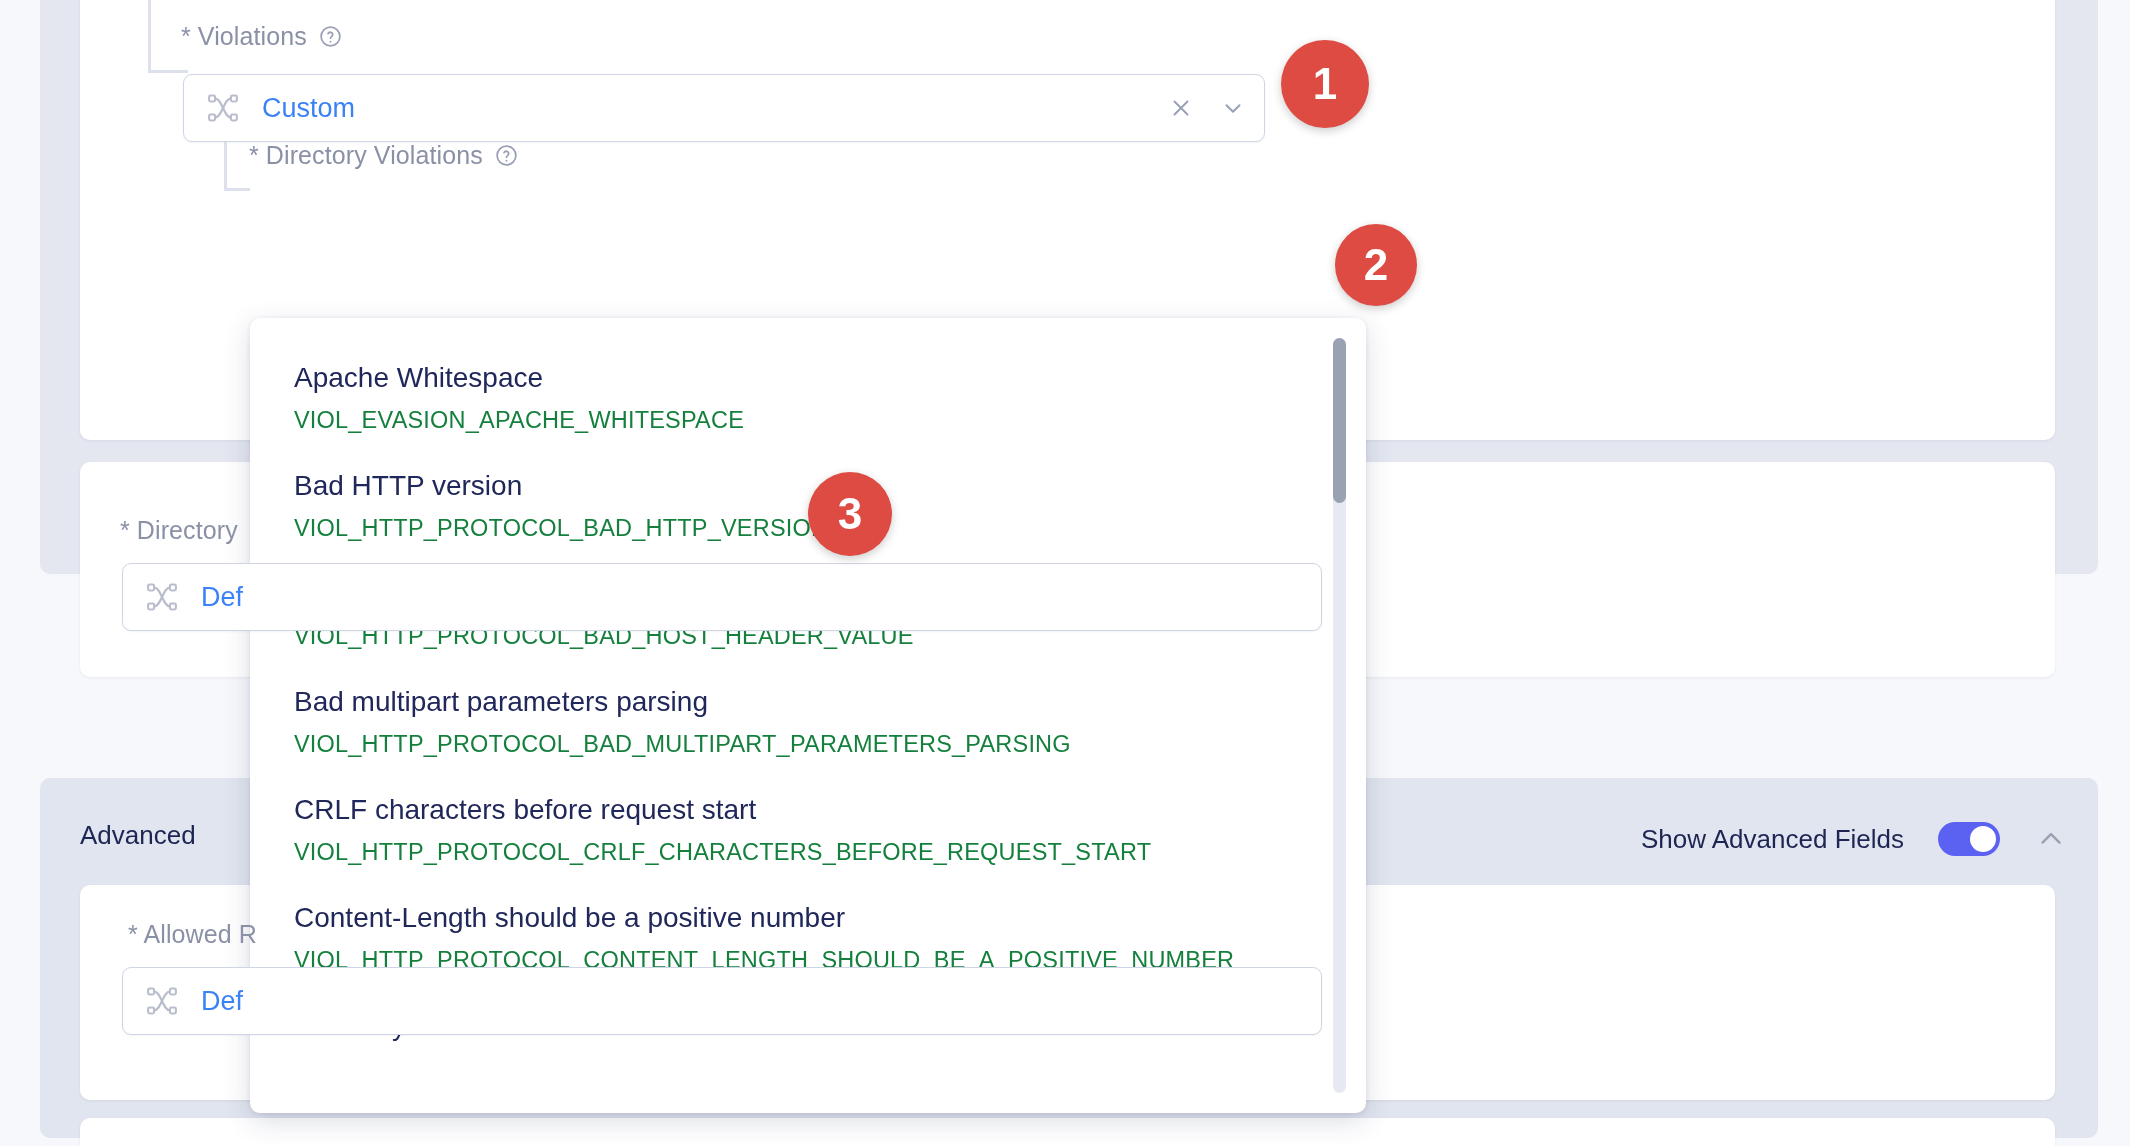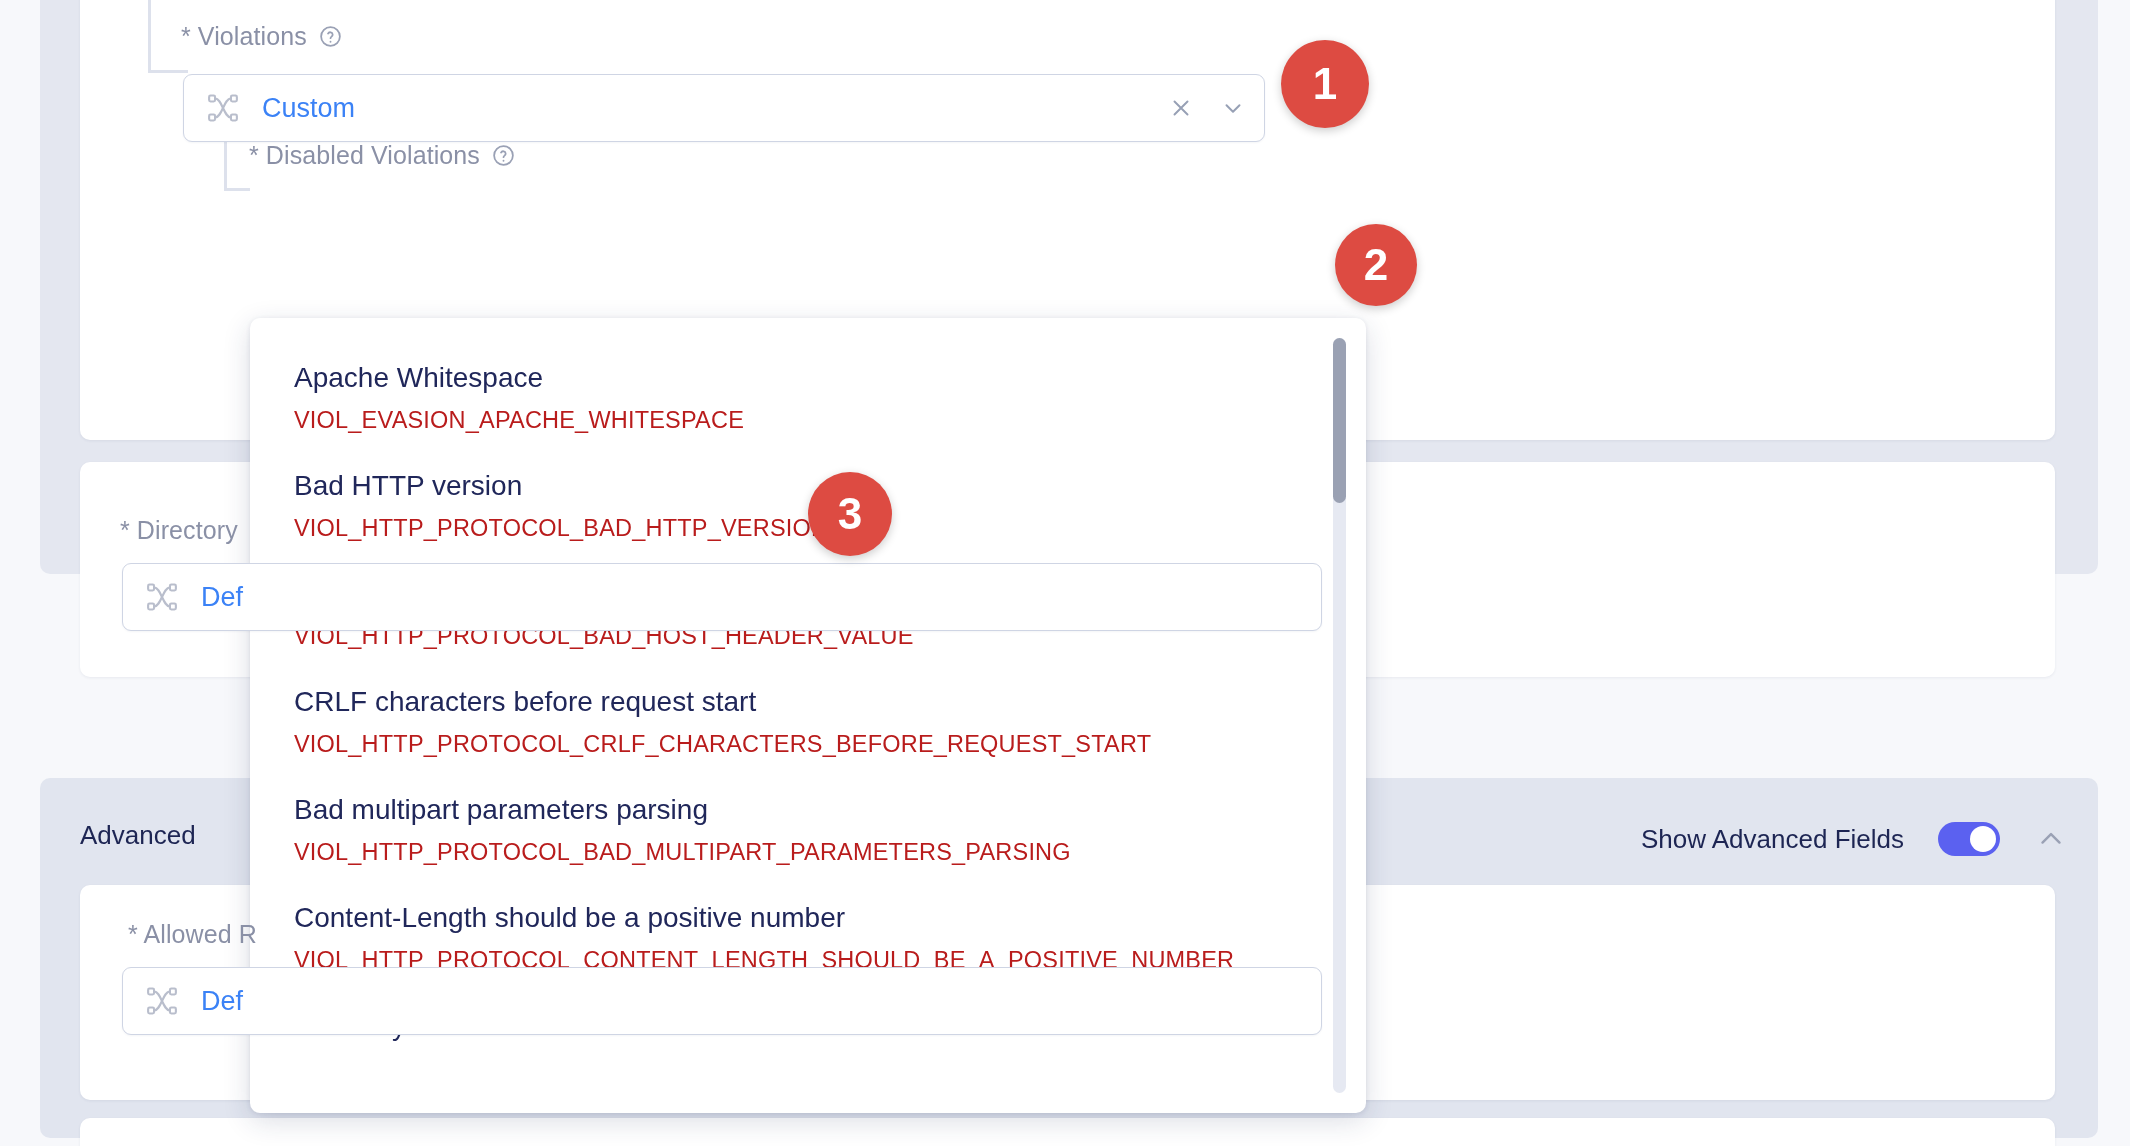--- a/index.html
+++ b/index.html
@@ -120,21 +120,21 @@
   }
   .dd-title {
     font-size: 28px;
     color: #20275a;
     line-height: 1.25;
     white-space: nowrap;
   }
   .dd-code {
     margin-top: 12px;
     font-size: 23.5px;
-    color: #b91c1c;
+    color: #15803d;
     letter-spacing: .2px;
     white-space: nowrap;
   }
   .dd-scroll-track {
     position: absolute;
     top: 20px; bottom: 20px;
     width: 13px;
     border-radius: 7px;
     background: #e6e9f2;
   }
@@ -251,21 +251,21 @@
       </span>
       <span style="display:inline-flex;">
         <svg width="26" height="26" viewBox="0 0 24 24" fill="none" stroke="#97a0b5" stroke-width="1.8" stroke-linecap="round" stroke-linejoin="round">
           <path d="M6 9.5l6 6 6-6"></path>
         </svg>
       </span>
     </span>
   </div>
 
   <div class="field-label" style="left:249px; top:141px;">
-    <span>* Disabled Violations</span>
+    <span>* Directory Violations</span>
     <span class="help-icon">
       <svg width="25" height="25" viewBox="0 0 24 24" fill="none" stroke="#9aa1b5" stroke-width="1.7">
         <circle cx="12" cy="12" r="9"></circle>
         <path d="M9.6 9.2a2.4 2.4 0 0 1 4.5 1.1c0 1.6-2.1 1.9-2.1 3.3" stroke-linecap="round"></path>
         <circle cx="12" cy="17" r=".9" fill="#9aa1b5" stroke="none"></circle>
       </svg>
     </span>
   </div>
 
 
@@ -281,27 +281,27 @@
         <div class="dd-title">Bad HTTP version</div>
         <div class="dd-code">VIOL_HTTP_PROTOCOL_BAD_HTTP_VERSION</div>
       </div>
 
       <div class="dd-item">
         <div class="dd-title">Bad Host header value</div>
         <div class="dd-code">VIOL_HTTP_PROTOCOL_BAD_HOST_HEADER_VALUE</div>
       </div>
 
       <div class="dd-item">
+        <div class="dd-title">Bad multipart parameters parsing</div>
+        <div class="dd-code">VIOL_HTTP_PROTOCOL_BAD_MULTIPART_PARAMETERS_PARSING</div>
+      </div>
+
+      <div class="dd-item">
         <div class="dd-title">CRLF characters before request start</div>
         <div class="dd-code">VIOL_HTTP_PROTOCOL_CRLF_CHARACTERS_BEFORE_REQUEST_START</div>
-      </div>
-
-      <div class="dd-item">
-        <div class="dd-title">Bad multipart parameters parsing</div>
-        <div class="dd-code">VIOL_HTTP_PROTOCOL_BAD_MULTIPART_PARAMETERS_PARSING</div>
       </div>
 
       <div class="dd-item">
         <div class="dd-title">Content-Length should be a positive number</div>
         <div class="dd-code">VIOL_HTTP_PROTOCOL_CONTENT_LENGTH_SHOULD_BE_A_POSITIVE_NUMBER</div>
       </div>
 
       <div class="dd-item">
         <div class="dd-title">Directory traversal</div>
       </div>

